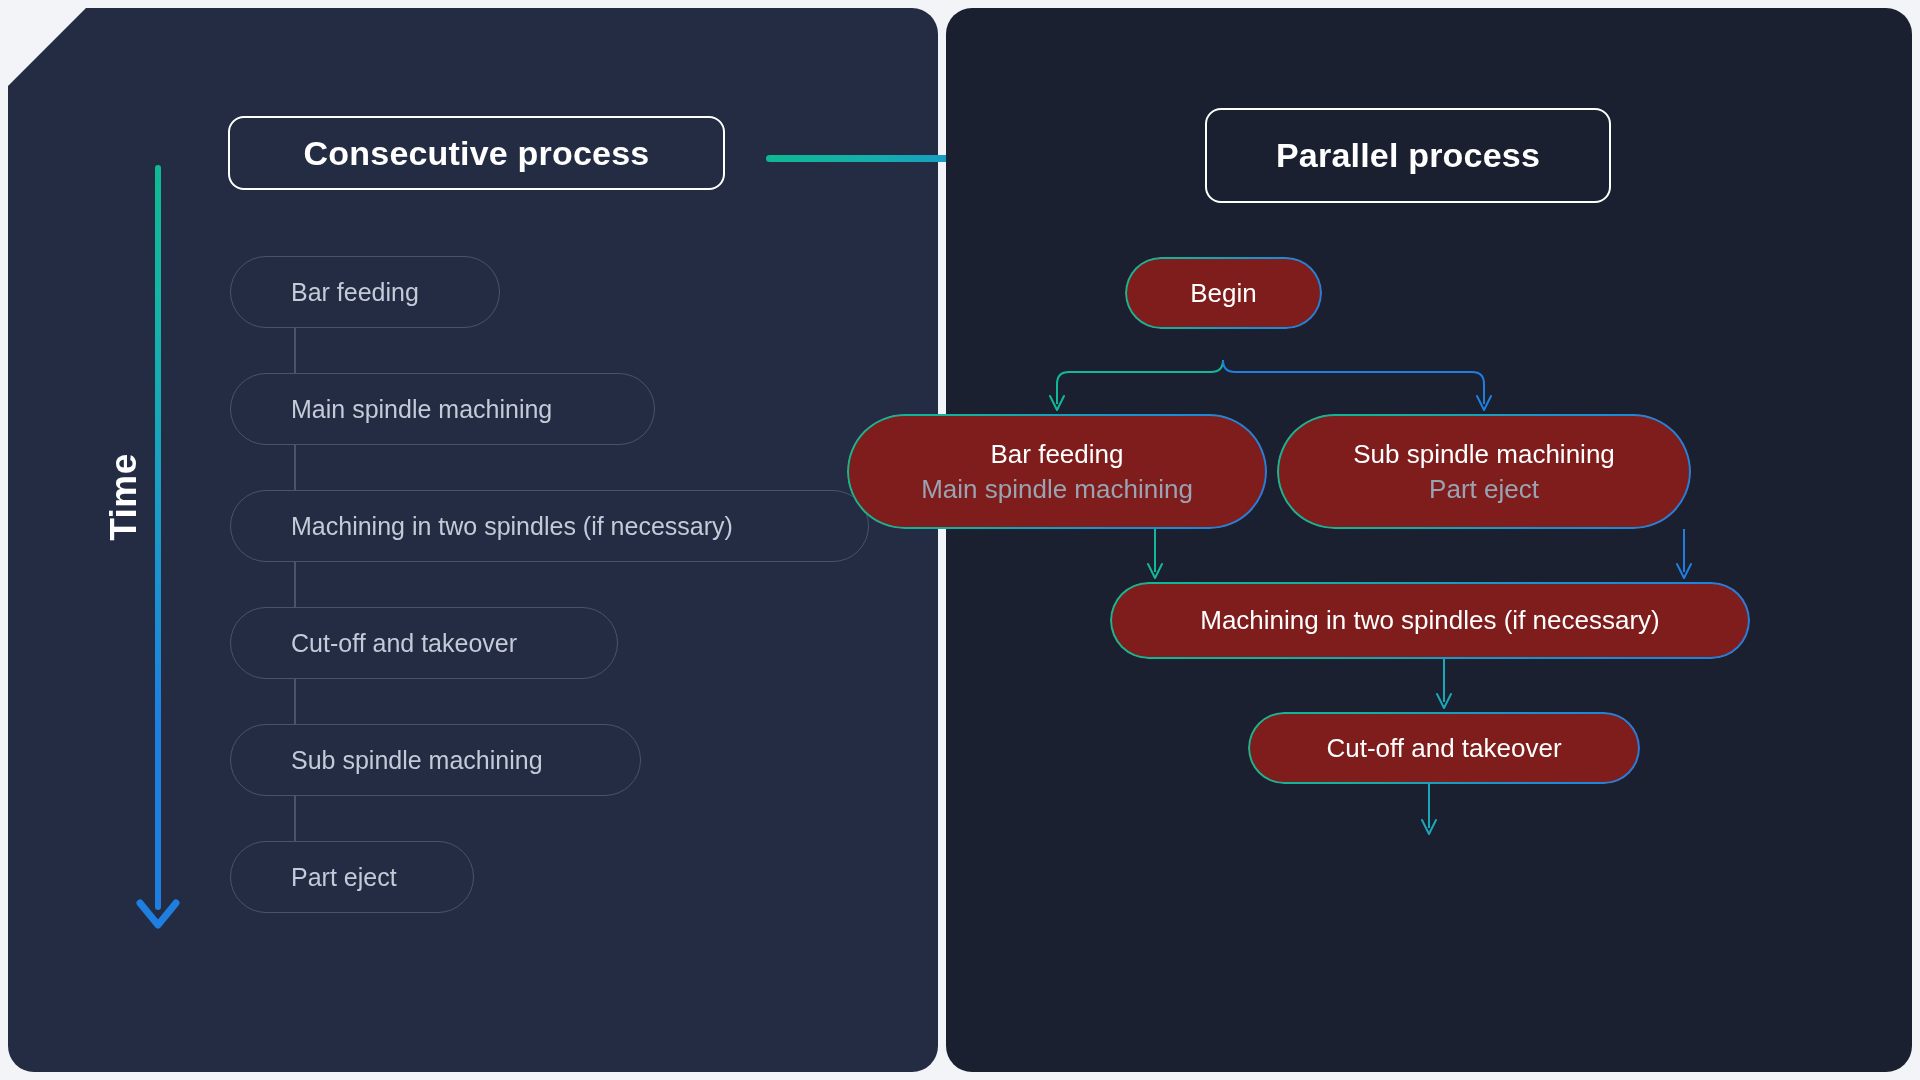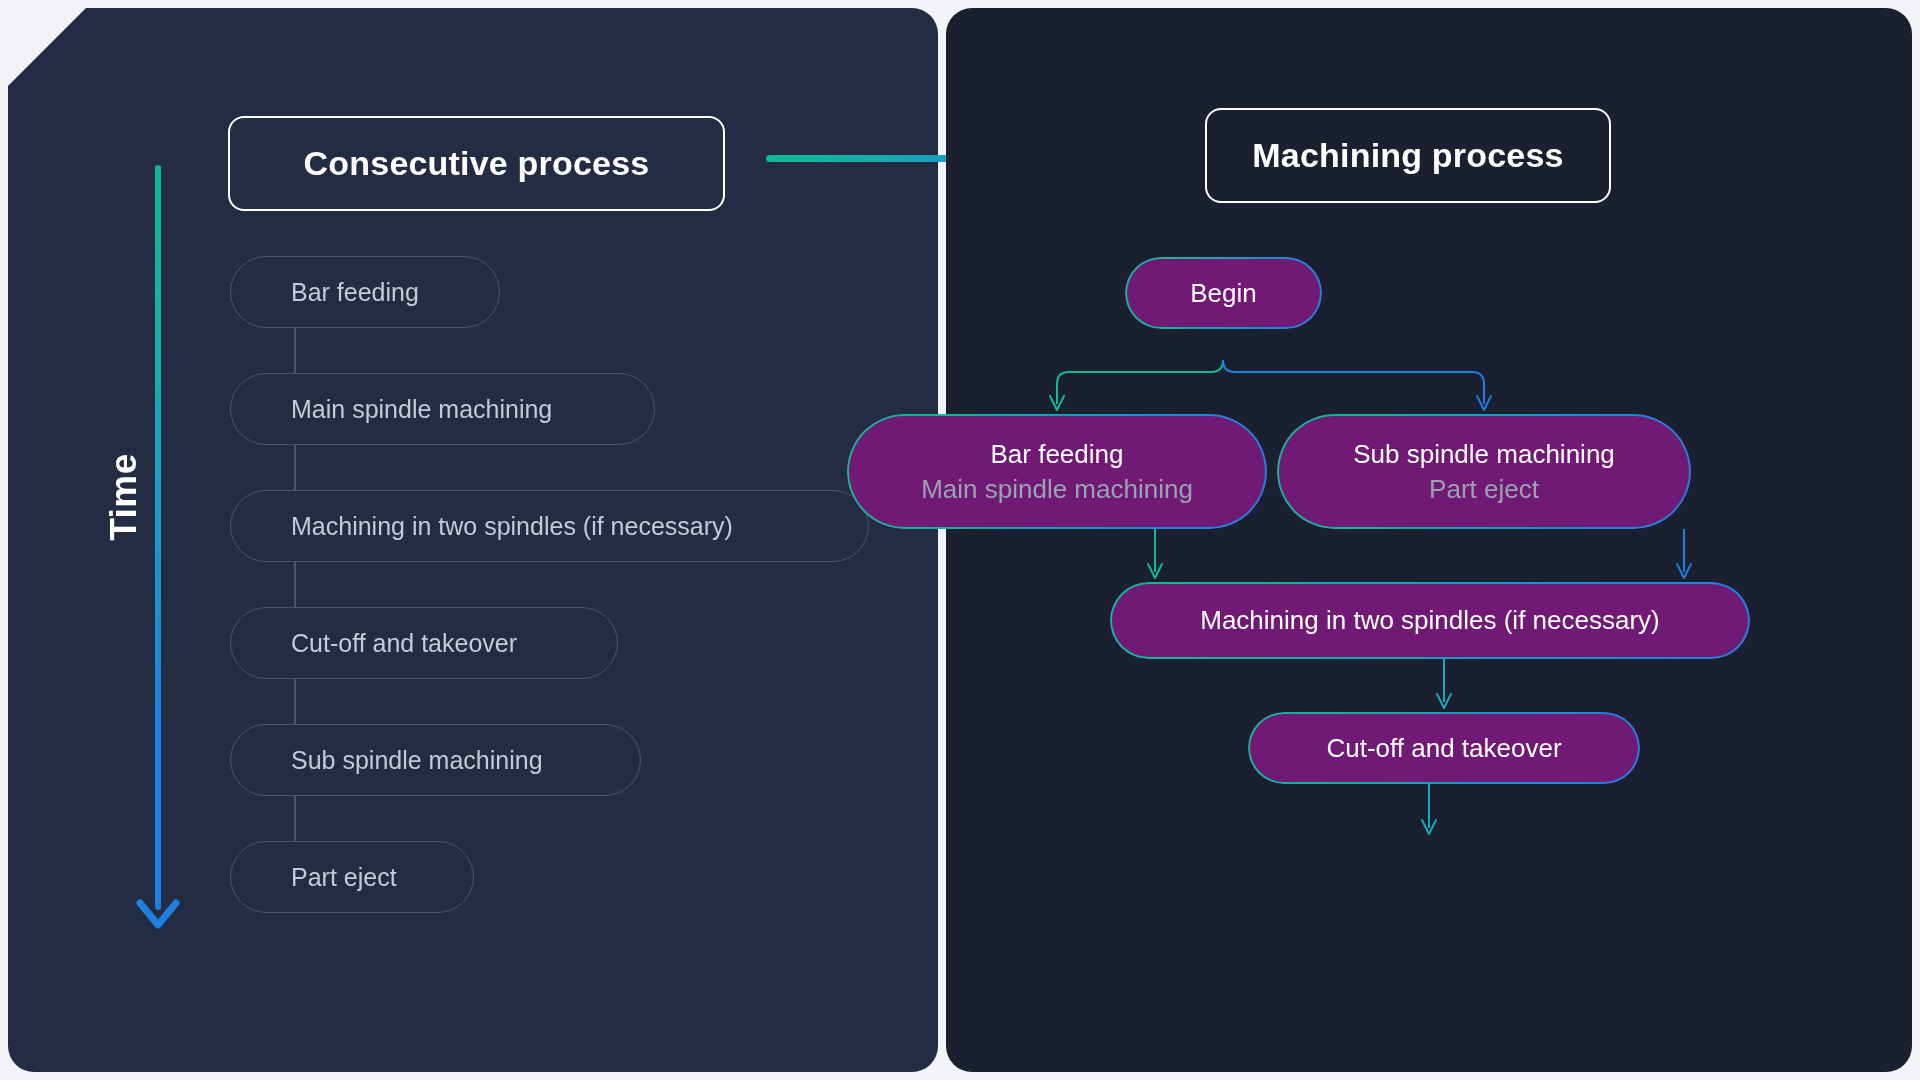--- a/index.html
+++ b/index.html
@@ -37,21 +37,21 @@
     position:absolute;
     border:2.5px solid #ffffff;
     border-radius:16px;
     color:#ffffff;
     font-size:34px;
     font-weight:bold;
     display:flex; align-items:center; justify-content:center;
     letter-spacing:.2px;
     white-space:nowrap;
   }
-  #hdr-consecutive { left:220px; top:108px; width:497px; height:95px; }
+  #hdr-consecutive { left:220px; top:108px; width:497px; height:74px; }
   #hdr-parallel    { left:1205px; top:108px; width:406px; height:95px; }
 
   
   #left-flow { position:absolute; left:222px; top:248px; width:680px; height:700px; }
   .pill {
     position:absolute;
     border:1.5px solid #4a5468;
     border-radius:999px;
     background:transparent;
     color:#c3cad8;
@@ -91,21 +91,21 @@
     position:absolute; left:0; top:17px; width:370px; height:7px;
     background:linear-gradient(to right,#0fb992 0%,#15aeae 30%,#1a93cf 60%,#1f7fe0 100%);
     border-radius:4px;
   }
   #connector-arrowhead { position:absolute; left:355px; top:0; width:50px; height:42px; }
   #right-svg { position:absolute; left:0; top:0; }
 
   .node {
     position:absolute;
     border-radius:999px;
-    background:#701a75;
+    background:#7f1d1d;
     color:#ffffff;
     display:flex; flex-direction:column;
     align-items:center; justify-content:center;
     white-space:nowrap;
     z-index:3;
   }
   .node .ring {
     position:absolute; inset:0;
     border-radius:999px;
     padding:1.8px;
@@ -168,21 +168,21 @@
   <div id="connector">
     <div id="connector-line"></div>
     <svg id="connector-arrowhead" viewBox="0 0 50 42">
       <path d="M10 5 L33 21 L10 37" fill="none" stroke="#1f7fe0" stroke-width="7" stroke-linecap="round" stroke-linejoin="round"></path>
     </svg>
   </div>
 
   <div class="panel" id="right-panel">
   </div>
 
-  <div class="hdr" id="hdr-parallel">Machining process</div>
+  <div class="hdr" id="hdr-parallel">Parallel process</div>
 
   <svg id="right-svg" width="1920" height="1080">
     <defs>
       <linearGradient id="gTeal" x1="0" y1="0" x2="1" y2="0">
         <stop offset="0%" stop-color="#0fb992"></stop>
         <stop offset="100%" stop-color="#16ad9f"></stop>
       </linearGradient>
       <linearGradient id="gBlue" x1="0" y1="0" x2="1" y2="0">
         <stop offset="0%" stop-color="#1a93cf"></stop>
         <stop offset="100%" stop-color="#1f7fe0"></stop>

